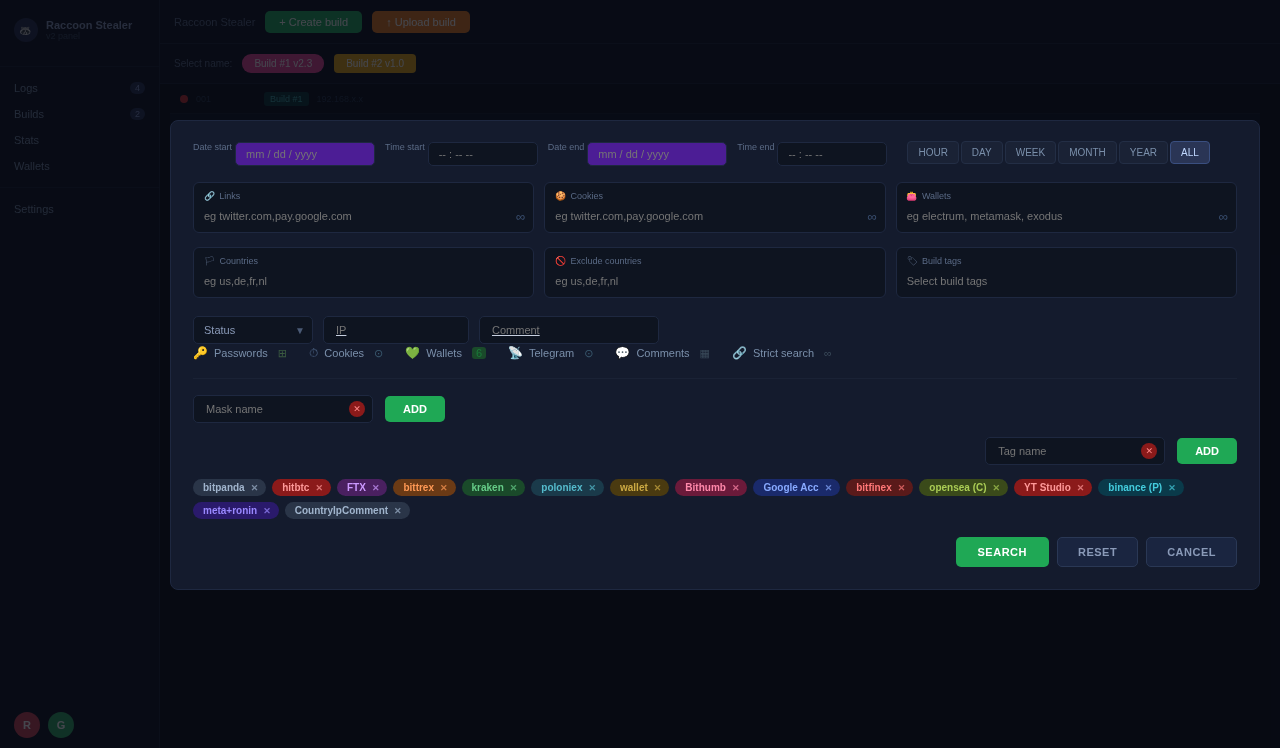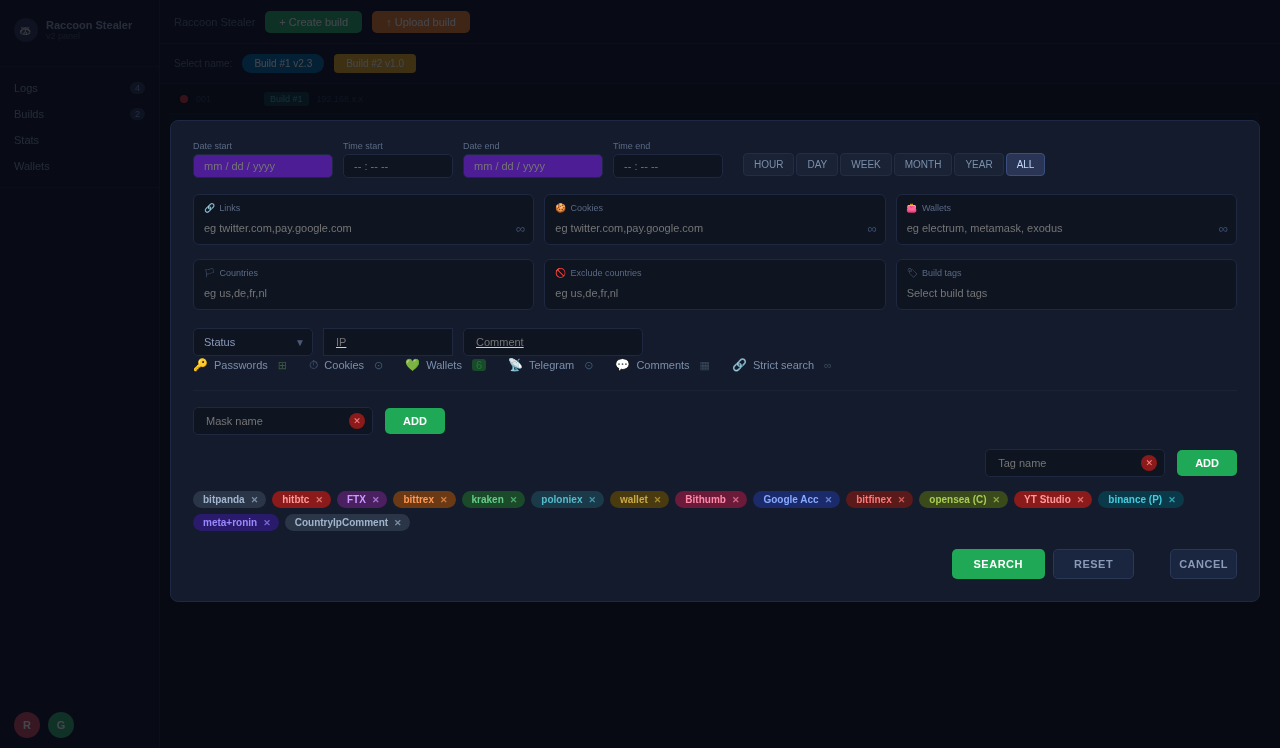--- a/index.html
+++ b/index.html
@@ -93,21 +93,21 @@
       top: 44px; left: 160px; right: 0;
       height: 40px;
       background: #111520;
       border-bottom: 1px solid #1a2030;
       z-index: 1;
       display: flex; align-items: center;
       padding: 0 14px; gap: 10px;
     }
     .subbar-label { font-size: 10px; color: #5a6a85; }
     .btn-blue-sm {
-      background: #0369a1;
+      background: #ec4899;
       color: #fff;
       border: none;
       border-radius: 9px;
       padding: 4px 12px;
       font-size: 10px;
       cursor: pointer;
     }
     .btn-yellow-sm {
       background: #e6a817;
       color: #fff;
@@ -141,21 +141,21 @@
 
     
     .filter-row-1 {
       display: flex;
       align-items: center;
       gap: 10px;
       margin-bottom: 16px;
     }
     .field-group {
       display: flex;
-      flex-direction: column;
+      flex-direction: row;
       gap: 3px;
     }
     .field-label {
       font-size: 9px;
       color: #5a6a85;
       text-transform: none;
     }
     .field-input {
       background: #4c1d95;
       border: 1px solid #1e2840;
@@ -273,26 +273,26 @@
       right: 8px;
       top: 50%;
       transform: translateY(-50%);
       color: #4a5a75;
       font-size: 10px;
       pointer-events: none;
     }
     .ip-input {
       background: #0e1420;
       border: 1px solid #1e2840;
-      border-radius: 0;
+      border-radius: 5px;
       color: #7a8faa;
       font-size: 11px;
       padding: 7px 12px;
       outline: none;
-      width: 130px;
+      width: 146px;
     }
     .comment-input {
       background: #0e1420;
       border: 1px solid #1e2840;
       border-radius: 5px;
       color: #7a8faa;
       font-size: 11px;
       padding: 7px 12px;
       outline: none;
       width: 180px;
@@ -441,24 +441,23 @@
       cursor: pointer;
       letter-spacing: 0.5px;
     }
     .btn-cancel {
       background: #1a2540;
       border: 1px solid #2a3855;
       border-radius: 5px;
       color: #8a9ab8;
       font-size: 11px;
       font-weight: 600;
-      padding: 8px 8px;
+      padding: 8px 20px;
       cursor: pointer;
       letter-spacing: 0.5px;
-      margin-left: 28px;
     }
     .data-cell { min-width: 60px; }
 
     
     .table-area {
       position: absolute;
       top: 84px;
       left: 170px;
       right: 20px;
       bottom: 0;
@@ -537,20 +536,23 @@
     <span>Builds</span>
     <span class="badge">2</span>
   </div>
   <div class="sidebar-item">
     <span>Stats</span>
   </div>
   <div class="sidebar-item">
     <span>Wallets</span>
   </div>
   <div class="sidebar-divider"></div>
+  <div class="sidebar-item">
+    <span>Settings</span>
+  </div>
   <div class="avatar-area">
     <div class="avatar">R</div>
     <div class="avatar avatar-green">G</div>
   </div>
 </div>
 
 <div class="topbar">
   <span class="topbar-title">Raccoon Stealer</span>
   <button class="btn-green">+ Create build</button>
   <button class="btn-orange">↑ Upload build</button>

